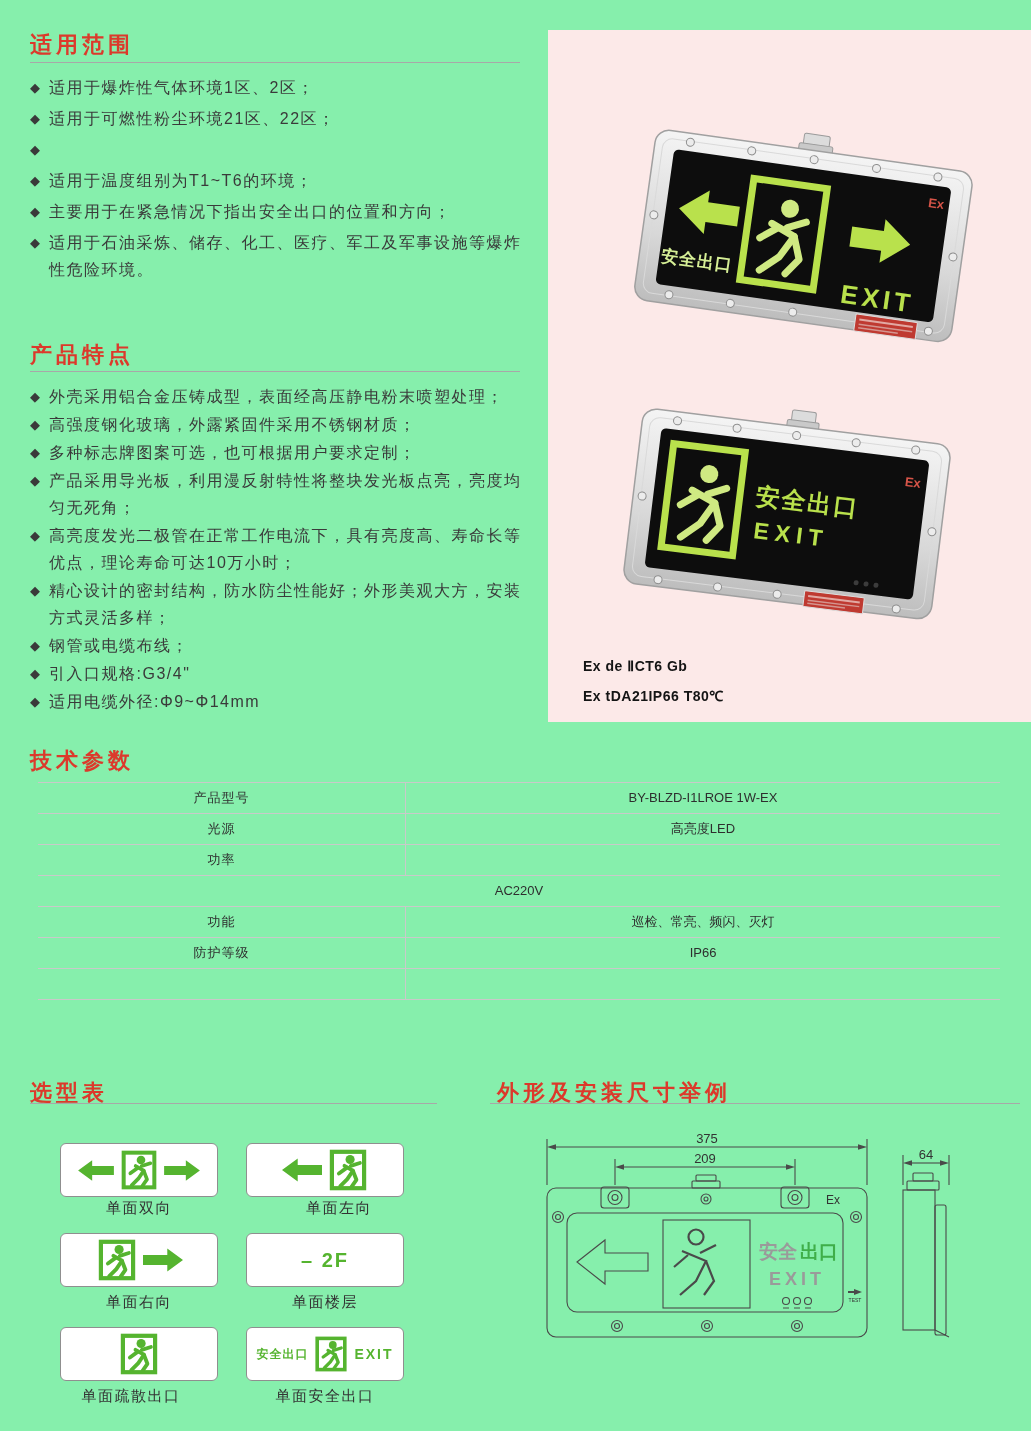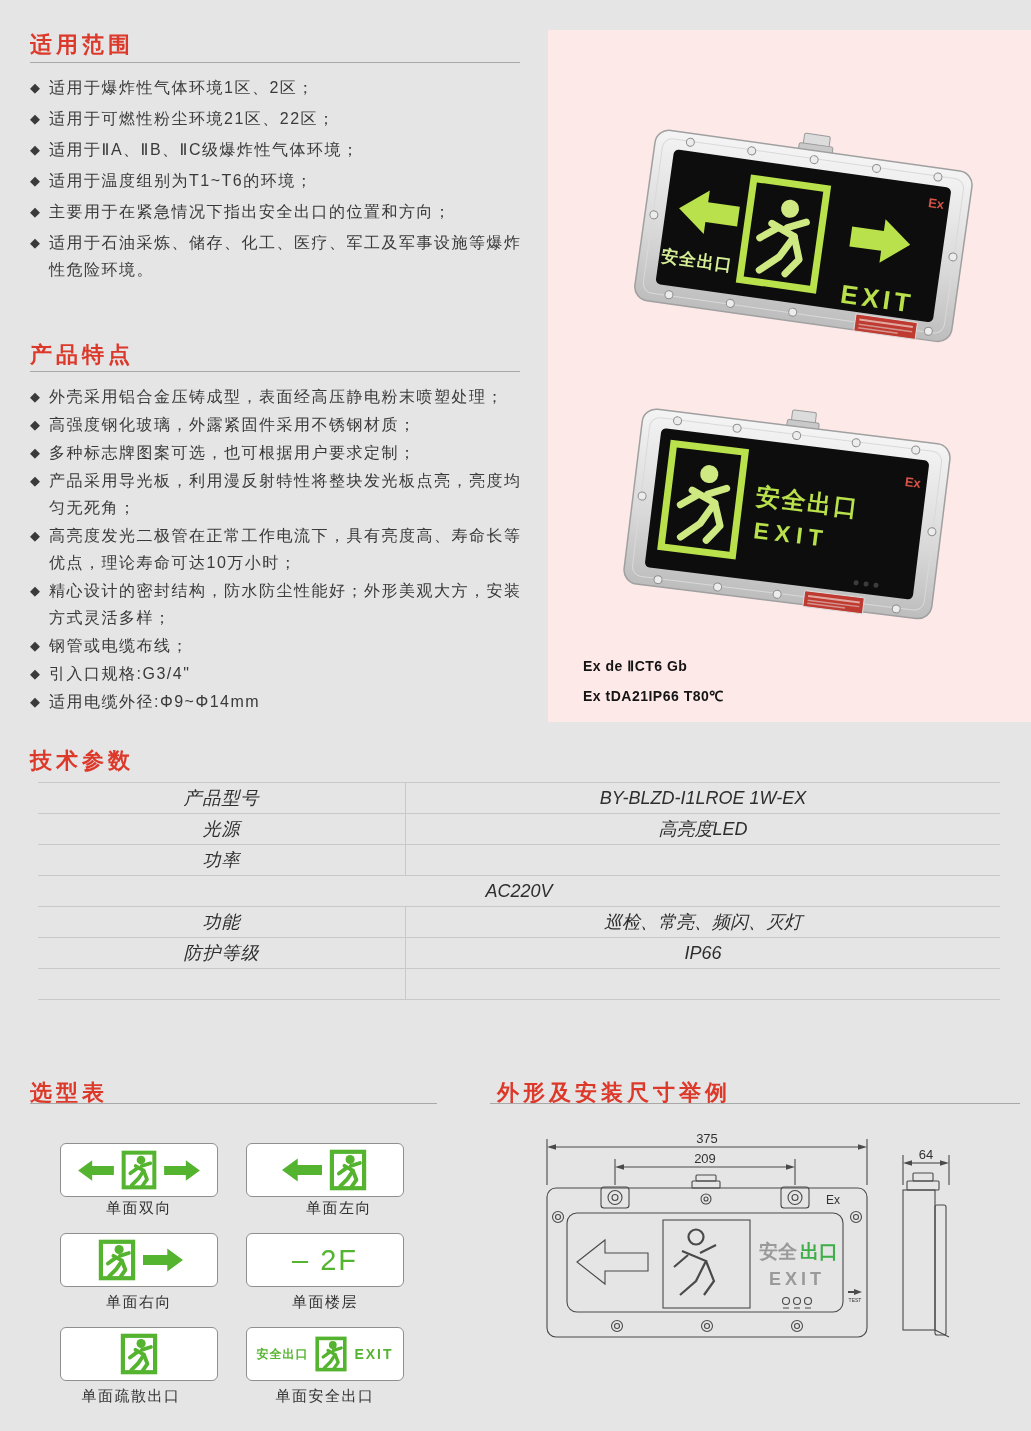--- a/index.html
+++ b/index.html
@@ -1,44 +1,44 @@
 <!DOCTYPE html>
 <html><head>
 <meta charset="utf-8">
 <style>
   * { margin:0; padding:0; box-sizing:border-box; }
   html,body { background:#ffffff; }
   body { width:1031px; font-family:"Liberation Sans", sans-serif; }
-  .page { position:relative; width:1031px; height:1431px; background:#e5e5e5; overflow:hidden; }
+  .page { position:relative; width:1031px; height:1431px; background:#86efac; overflow:hidden; }
 
   .sec-title { position:absolute; font-size:22px; font-weight:bold; color:#dc392b; letter-spacing:4px; white-space:nowrap; }
   .rule { position:absolute; height:1px; background:#a8a8a8; }
 
   .blist { position:absolute; list-style:none; color:#3a3a3a; font-size:16px; letter-spacing:1.5px; }
   .blist li { display:flex; }
   #scope-list { line-height:27px; }
   #scope-list li { margin-bottom:4px; }
   #feature-list { line-height:27px; }
   #feature-list li { margin-bottom:1px; }
   .dia { flex:0 0 19px; width:19px; font-size:13px; }
 
   .pink { position:absolute; left:548px; top:30px; width:483px; height:692px; background:#fce9e8; }
   .photo { position:absolute; }
   .cert { position:absolute; font-size:14px; font-weight:bold; color:#141414; letter-spacing:0.5px; white-space:nowrap; }
 
-  .ptable { position:absolute; left:38px; top:782px; width:962px; font-size:18px; color:#2e2e2e;font-style:italic; }
+  .ptable { position:absolute; left:38px; top:782px; width:962px; font-size:13px; color:#2e2e2e; }
   .prow { display:flex; border-top:1px solid #c9c9c9; height:31px; line-height:30px; text-align:center; }
   .prow.last { border-bottom:1px solid #c9c9c9; height:32px; }
   .pl { width:368px; border-right:1px solid #c9c9c9; letter-spacing:1px; }
   .pv { flex:1; }
 
   .selbox { position:absolute; width:158px; height:54px; background:#fff; border:1px solid #8f8f8f;
             border-radius:6px; display:flex; align-items:center; justify-content:center; gap:5px; color:#55b42f; }
   .sellabel { position:absolute; width:158px; text-align:center; font-size:15px; color:#333; letter-spacing:1.5px; }
-  .floor { font-size:29px; font-weight:normal; letter-spacing:2px; color:#55b42f; }
+  .floor { font-size:20px; font-weight:bold; letter-spacing:2px; color:#55b42f; }
   .sb-cn { font-size:12px; font-weight:bold; letter-spacing:1px; color:#55b42f; white-space:nowrap; }
   .sb-en { font-size:14px; font-weight:bold; letter-spacing:2px; color:#55b42f; }
   .hidden-defs { position:absolute; width:0; height:0; overflow:hidden; }
 </style>
 </head>
 <body>
 
 <svg class="hidden-defs" aria-hidden="true">
   <defs>
     <symbol id="g-man" viewBox="0 0 60 60">
@@ -73,21 +73,20 @@
     <li>
         <span class="dia">◆</span>
         <span>适用于爆炸性气体环境1区、2区；</span>
       </li>
     <li>
         <span class="dia">◆</span>
         <span>适用于可燃性粉尘环境21区、22区；</span>
       </li>
     <li>
         <span class="dia">◆</span>
-        <span>适用于ⅡA、ⅡB、ⅡC级爆炸性气体环境；</span>
       </li>
     <li>
         <span class="dia">◆</span>
         <span>适用于温度组别为T1~T6的环境；</span>
       </li>
     <li>
         <span class="dia">◆</span>
         <span>主要用于在紧急情况下指出安全出口的位置和方向；</span>
       </li>
     <li>

